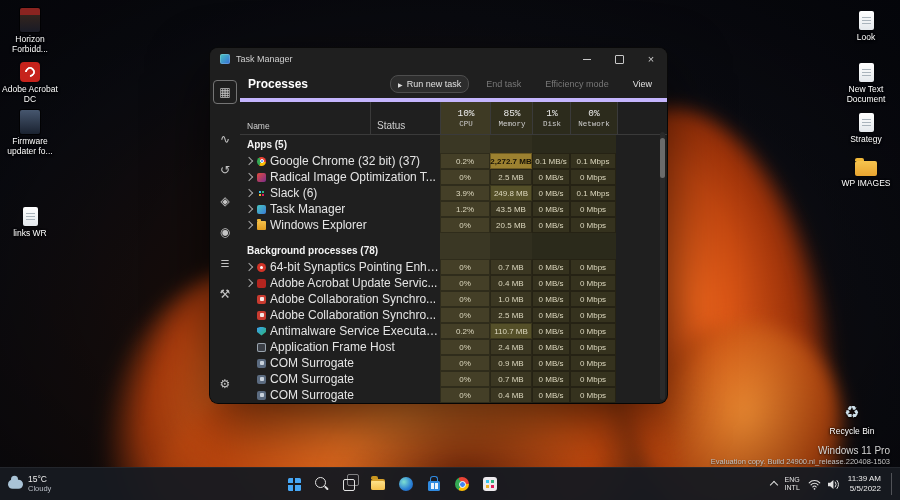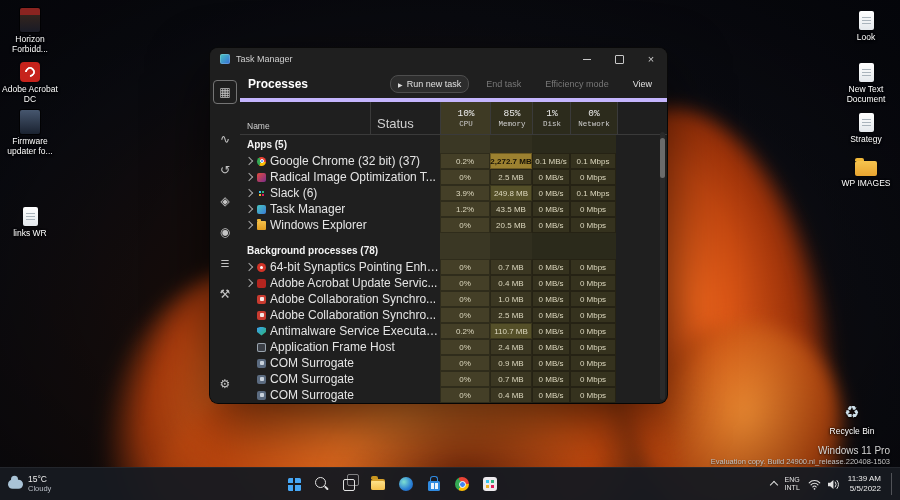--- a/index.html
+++ b/index.html
@@ -96,21 +96,21 @@
   .tm-pagetitle{font-size:12px;font-weight:700;color:#ffffff;}
   .tm-actions{margin-left:auto;display:flex;align-items:center;gap:10px;}
   .btn{background:transparent;border:none;color:#e0e0e0;font-size:9px;display:flex;align-items:center;
        gap:4px;padding:3px 7px;font-family:inherit;border-radius:8px;cursor:pointer;white-space:nowrap;}
   .btn-run{border:1px solid #4d4d4d;background:#2d2d2d;}
   .gl-run::before{content:"▶";font-size:6px;color:#dcdcdc;}
   .btn-dis{color:#787878;}
   
   .tm-tablehead{height:32px;position:relative;border-bottom:1px solid #3a3a3a;flex:0 0 auto;}
   .th-name{position:absolute;left:7px;bottom:3px;font-size:8.5px;color:#cfcfcf;}
-  .th-status{position:absolute;left:130px;top:0;bottom:0;padding:0 0 3px 6px;font-size:13px;
+  .th-status{position:absolute;left:130px;top:0;bottom:0;padding:0 0 3px 6px;font-size:10px;
              color:#cfcfcf;display:flex;align-items:flex-end;border-left:1px solid #3a3a3a;width:64px;}
   .th-cell{position:absolute;top:0;bottom:0;display:flex;flex-direction:column;align-items:center;
            justify-content:center;gap:1px;border-left:1px solid #3a3a3a;font-family:Liberation Mono, monospace;}
   .th-pct{font-size:9.5px;color:#ececec;}
   .th-lab{font-size:7.5px;color:#cfcfcf;}
   .th-cpu{left:200px;width:50px;background:#3e3a24;}
   .th-mem{left:250px;width:42px;background:#32301e;}
   .th-disk{left:292px;width:38px;background:#2c2b1c;}
   .th-net{left:330px;width:46px;background:#2c2b1c;border-right:1px solid #3a3a3a;}
 

